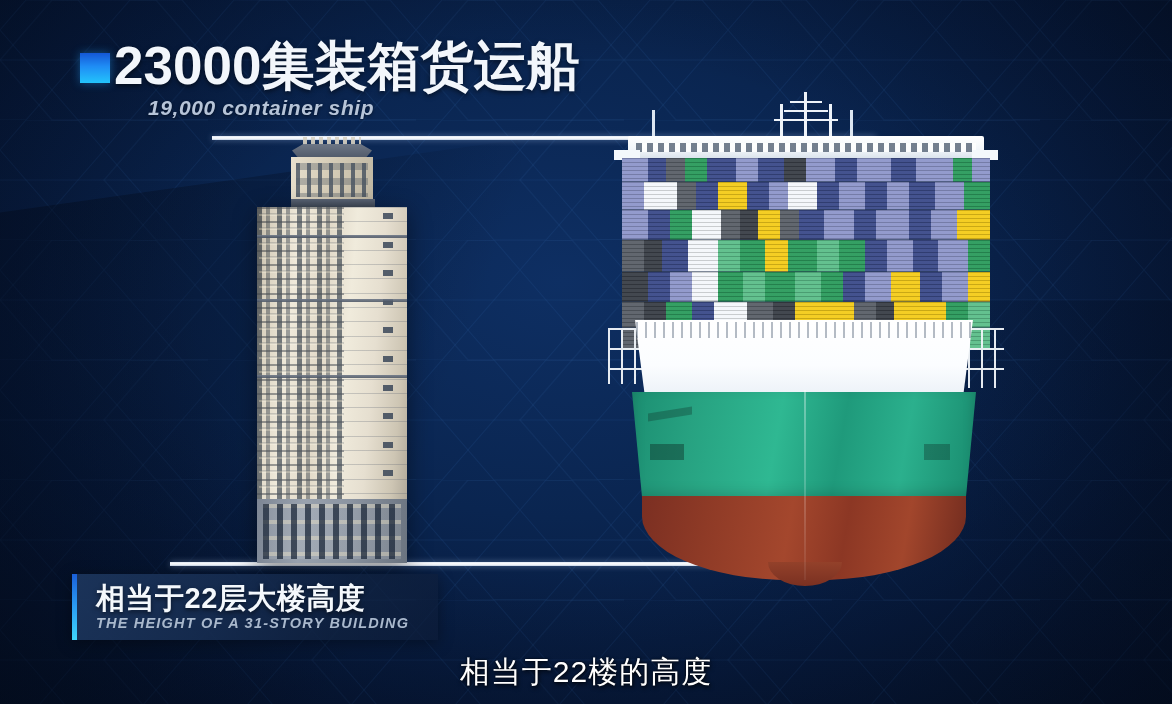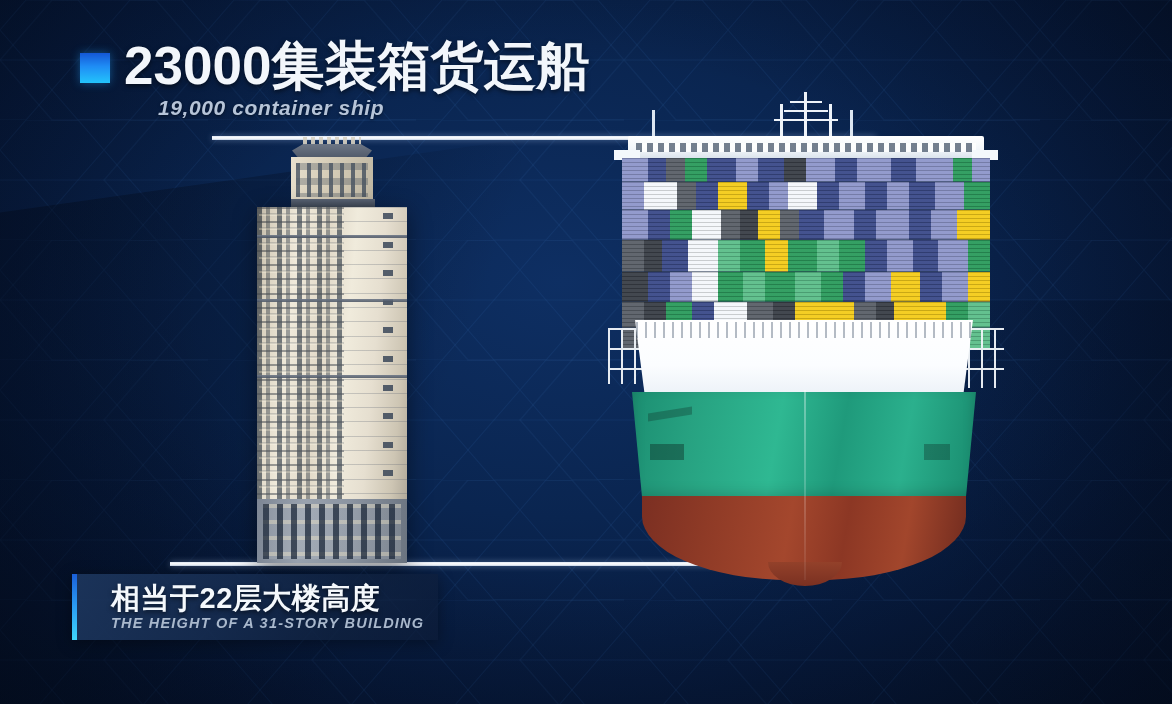--- a/index.html
+++ b/index.html
@@ -45,21 +45,21 @@
   .vignette {
     position: absolute; inset: 0;
     background: radial-gradient(ellipse 860px 560px at 50% 45%, rgba(0,0,0,0) 45%, rgba(2,8,22,.55) 100%);
     pointer-events: none;
   }
 
   
   .title-row {
     position: absolute;
     left: 80px; top: 38px;
-    display: flex; align-items: flex-start; gap: 14px;
+    display: flex; align-items: flex-start; gap: 4px;
   }
   .title-marker {
     width: 30px; height: 30px;
     margin-top: 15px;
     background: linear-gradient(180deg, #1457d6 0%, #1f8df5 45%, #23c4fb 100%);
     box-shadow: 0 0 10px rgba(35,160,250,.45);
     flex: 0 0 auto;
   }
   .title-texts { display: flex; flex-direction: column; }
   .title-main {
@@ -289,21 +289,21 @@
     background:
       linear-gradient(116deg, rgba(30,56,96,.88) 0%, rgba(22,44,80,.86) 44%, rgba(16,34,64,.80) 72%, rgba(13,28,56,.62) 100%);
     display: flex; align-items: center;
     box-shadow: 0 3px 14px rgba(0,0,0,.35);
   }
   .caption-bar {
     width: 5px; height: 100%;
     background: linear-gradient(180deg, #1a5fd8 0%, #2a9bf3 48%, #3fd6fb 100%);
     flex: 0 0 auto;
   }
-  .caption-texts { display:flex; flex-direction:column;margin-left:34px; }
+  .caption-texts { padding-left: 19px; display:flex; flex-direction:column; }
   .caption-main {
     font-size: 29px; font-weight: 700; color: #f4f8fc;
     letter-spacing: .5px; line-height: 1.08;
     text-shadow: 0 2px 4px rgba(0,0,0,.55);
     white-space: nowrap;
   }
   .caption-sub {
     margin-top: 1px;
     font-size: 14.5px; font-weight: 700; font-style: italic;
     color: #a9b8cc; letter-spacing: 1.2px;
@@ -535,14 +535,15 @@
   </div>
 
   <div class="caption">
     <div class="caption-bar"></div>
     <div class="caption-texts">
       <div class="caption-main">相当于22层大楼高度</div>
       <div class="caption-sub">THE HEIGHT OF A 31-STORY BUILDING</div>
     </div>
   </div>
 
+  <div class="subtitle">相当于22楼的高度</div>
 
 </div>
 
 </body></html>

